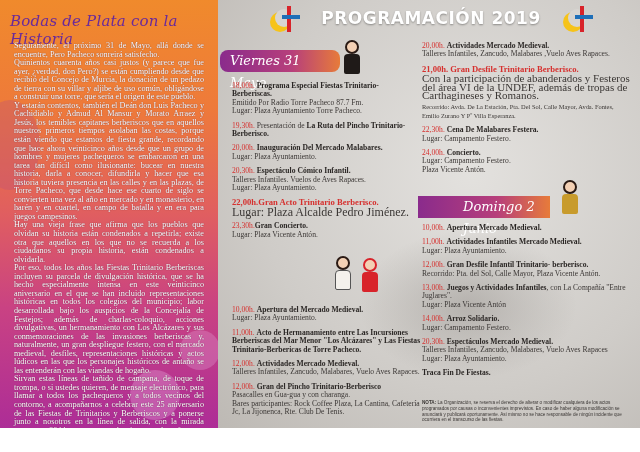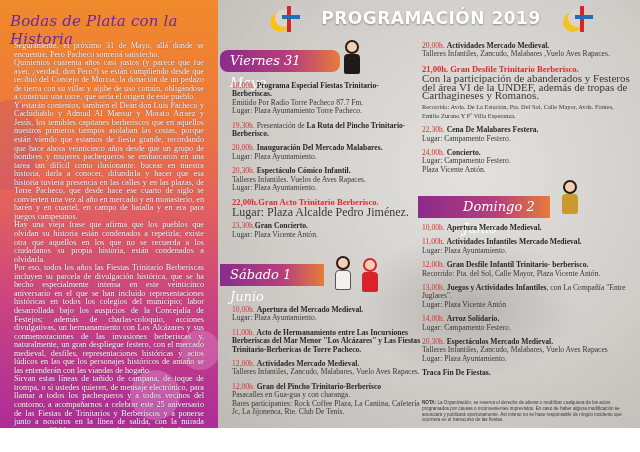--- a/index.html
+++ b/index.html
@@ -139,21 +139,20 @@
     <div class="event big">
       <span class="time">22,00h.</span><span class="name">Gran Acto Trinitario Berberisco.</span>
       <span class="line" style="font-size:12px;font-weight:normal;color:#3b3735">Lugar: Plaza Alcalde Pedro Jiménez.</span>
     </div>
     <div class="event">
       <span class="time">23,30h.</span><span class="name">Gran Concierto.</span>
       <span class="line">Lugar: Plaza Vicente Antón.</span>
     </div>
   </div>
 
-  <div class="day-banner" style="left:2px; top:264px; width:104px;">Sábado 1 Junio</div>
   <div class="figure" style="left:112px; top:256px; width:26px; height:40px;">
     <div class="head" style="border-color:#2a1a14"></div>
       <div class="bodyp" style="background:#f4f1ec; border:1px solid #555;"></div>
   </div>
   <div class="figure" style="left:140px; top:258px; width:24px; height:40px;">
     <div class="head" style="border-color:#d8232a"></div>
       <div class="bodyp" style="background:#d8232a;"></div>
   </div>
 
   <div class="events" style="left:14px; top:306px; width:192px;">

